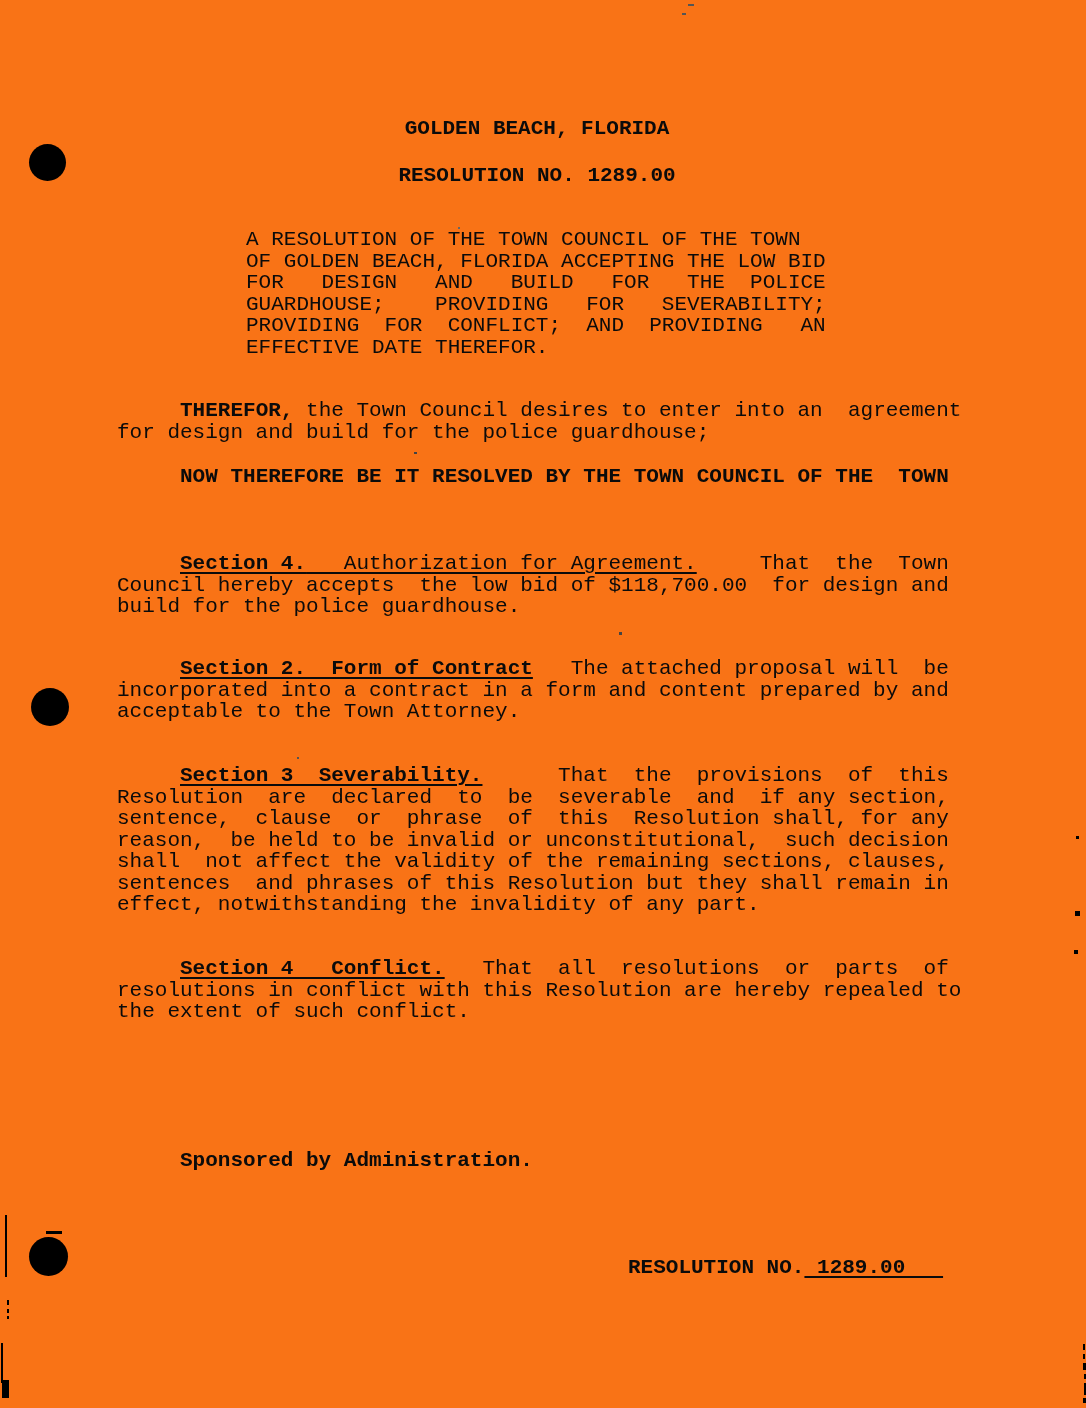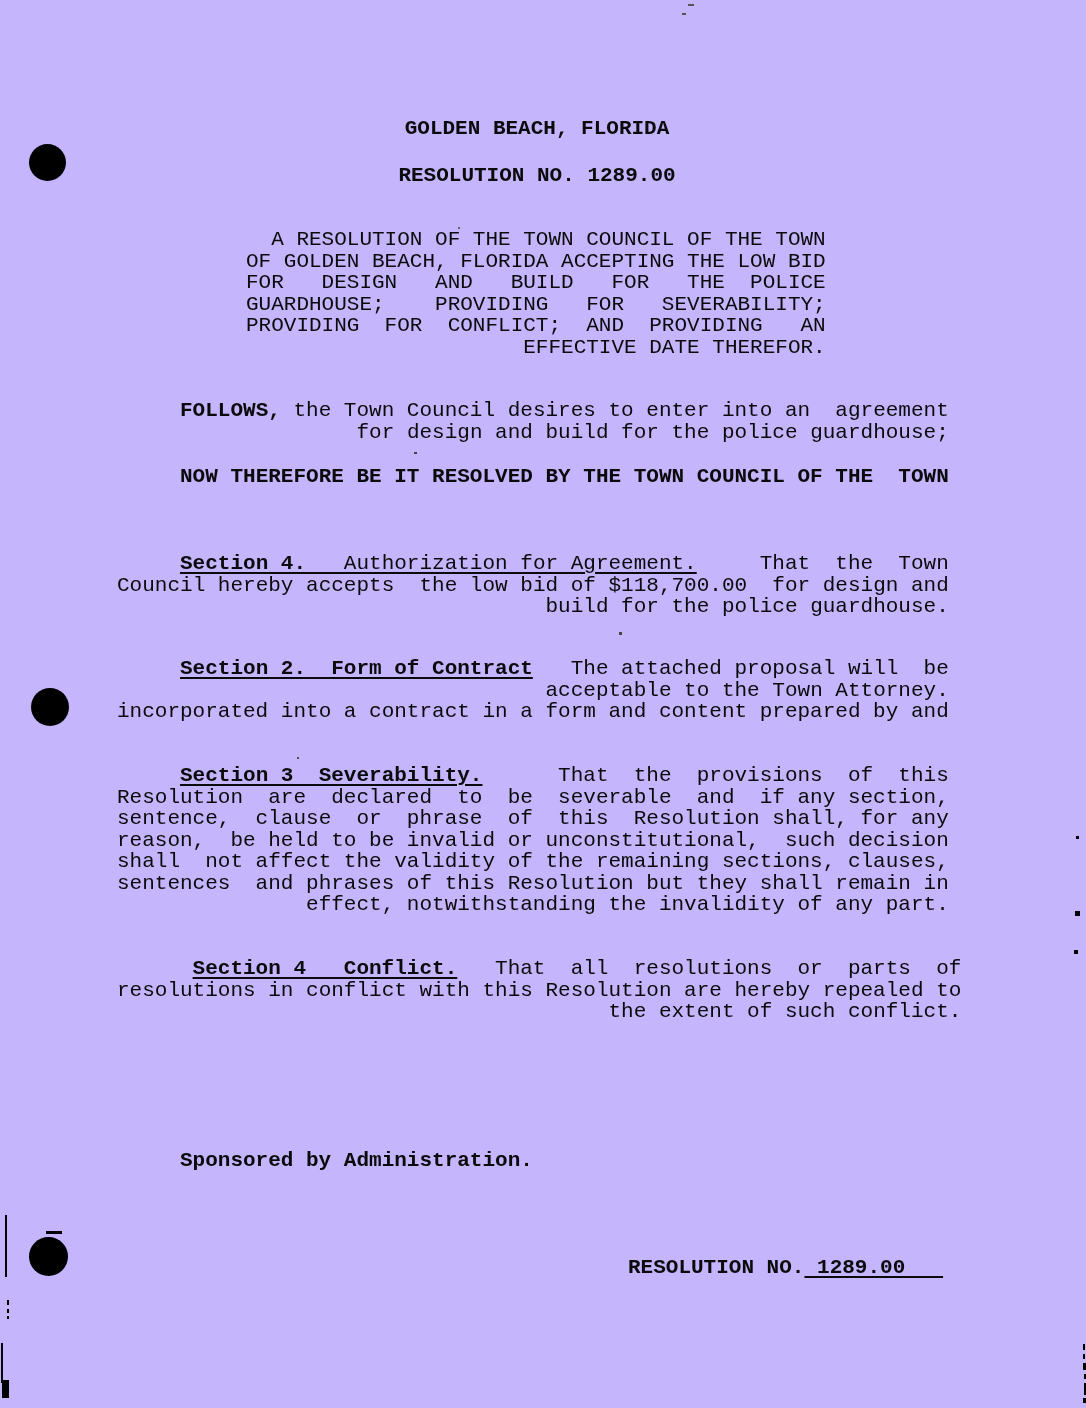--- a/index.html
+++ b/index.html
@@ -1,47 +1,47 @@
 <!DOCTYPE html>
 <html><head>
 <meta charset="utf-8">
 <style>
   html,body { margin:0; padding:0; background:#ffffff; }
   .page {
     position:relative; width:1086px; height:1408px;
-    background:#c4b5fd; overflow:hidden;
+    background:#f97316; overflow:hidden;
     font-family:"Liberation Mono","DejaVu Sans Mono",monospace;
     color:#0b0b0b;
   }
   .block {
     position:absolute; white-space:pre;
     font-size:21px; line-height:21.5px;
   }
   .center { left:0; width:1074px; text-align:center; font-weight:700; }
-  .tline { white-space:pre;text-align:right; }
+  .tline { white-space:pre; }
   .b { font-weight:700; }
   .u { text-decoration:underline; text-decoration-thickness:2px; text-underline-offset:3px; }
   .artifact { position:absolute; background:#000; }
   .hole { border-radius:50%; }
 </style>
 </head>
 <body>
 
 <div class="page">
 
   <div class="block center" style="top:118px;">GOLDEN BEACH, FLORIDA</div>
   <div class="block center" style="top:165px;">RESOLUTION NO. 1289.00</div>
 
   <div class="block" style="left:246px; top:229px;"><div class="tline"><span>A RESOLUTION OF THE TOWN COUNCIL OF THE TOWN</span></div><div class="tline"><span>OF GOLDEN BEACH, FLORIDA ACCEPTING THE LOW BID</span></div><div class="tline"><span>FOR   DESIGN   AND   BUILD   FOR   THE  POLICE</span></div><div class="tline"><span>GUARDHOUSE;    PROVIDING   FOR   SEVERABILITY;</span></div><div class="tline"><span>PROVIDING  FOR  CONFLICT;  AND  PROVIDING   AN</span></div><div class="tline"><span>EFFECTIVE DATE THEREFOR.</span></div></div>
 
-  <div class="block" style="left:117px; top:400px;"><div class="tline"><span>     </span><span class="b">FOLLOWS,</span><span> the Town Council desires to enter into an  agreement</span></div><div class="tline"><span>for design and build for the police guardhouse;</span></div></div>
+  <div class="block" style="left:117px; top:400px;"><div class="tline"><span>     </span><span class="b">THEREFOR,</span><span> the Town Council desires to enter into an  agreement</span></div><div class="tline"><span>for design and build for the police guardhouse;</span></div></div>
   <div class="block" style="left:117px; top:466px;"><div class="tline"><span>     </span><span class="b">NOW THEREFORE BE IT RESOLVED BY THE TOWN COUNCIL OF THE  TOWN</span></div></div>
 
   <div class="block" style="left:117px; top:553px;"><div class="tline"><span>     </span><span class="b u">Section 4.</span><span class="u">   Authorization for Agreement.</span><span>     That  the  Town</span></div><div class="tline"><span>Council hereby accepts  the low bid of $118,700.00  for design and</span></div><div class="tline"><span>build for the police guardhouse.</span></div></div>
-  <div class="block" style="left:117px; top:658px;"><div class="tline"><span>     </span><span class="b u">Section 2.  Form of Contract</span><span>   The attached proposal will  be</span></div><div class="tline"><span>acceptable to the Town Attorney.</span></div><div class="tline"><span>incorporated into a contract in a form and content prepared by and</span></div></div>
+  <div class="block" style="left:117px; top:658px;"><div class="tline"><span>     </span><span class="b u">Section 2.  Form of Contract</span><span>   The attached proposal will  be</span></div><div class="tline"><span>incorporated into a contract in a form and content prepared by and</span></div><div class="tline"><span>acceptable to the Town Attorney.</span></div></div>
   <div class="block" style="left:117px; top:765px;"><div class="tline"><span>     </span><span class="b u">Section 3  Severability.</span><span>      That  the  provisions  of  this</span></div><div class="tline"><span>Resolution  are  declared  to  be  severable  and  if any section,</span></div><div class="tline"><span>sentence,  clause  or  phrase  of  this  Resolution shall, for any</span></div><div class="tline"><span>reason,  be held to be invalid or unconstitutional,  such decision</span></div><div class="tline"><span>shall  not affect the validity of the remaining sections, clauses,</span></div><div class="tline"><span>sentences  and phrases of this Resolution but they shall remain in</span></div><div class="tline"><span>effect, notwithstanding the invalidity of any part.</span></div></div>
   <div class="block" style="left:117px; top:958px;"><div class="tline"><span>     </span><span class="b u">Section 4   Conflict.</span><span>   That  all  resolutions  or  parts  of</span></div><div class="tline"><span>resolutions in conflict with this Resolution are hereby repealed to</span></div><div class="tline"><span>the extent of such conflict.</span></div></div>
 
   <div class="block" style="left:180px; top:1150px;"><div class="tline"><span class="b">Sponsored by Administration.</span></div></div>
   <div class="block" style="left:628px; top:1257px;"><div class="tline"><span class="b">RESOLUTION NO.</span><span class="b u"> 1289.00   </span></div></div>
 
   <div class="artifact hole" style="left:29px; top:144px; width:37px; height:37px;"></div>
   <div class="artifact hole" style="left:31px; top:688px; width:38px; height:38px;"></div>
   <div class="artifact hole" style="left:29px; top:1237px; width:39px; height:39px;"></div>
   <div class="artifact" style="left:46px; top:1231px; width:16px; height:3px;"></div>

